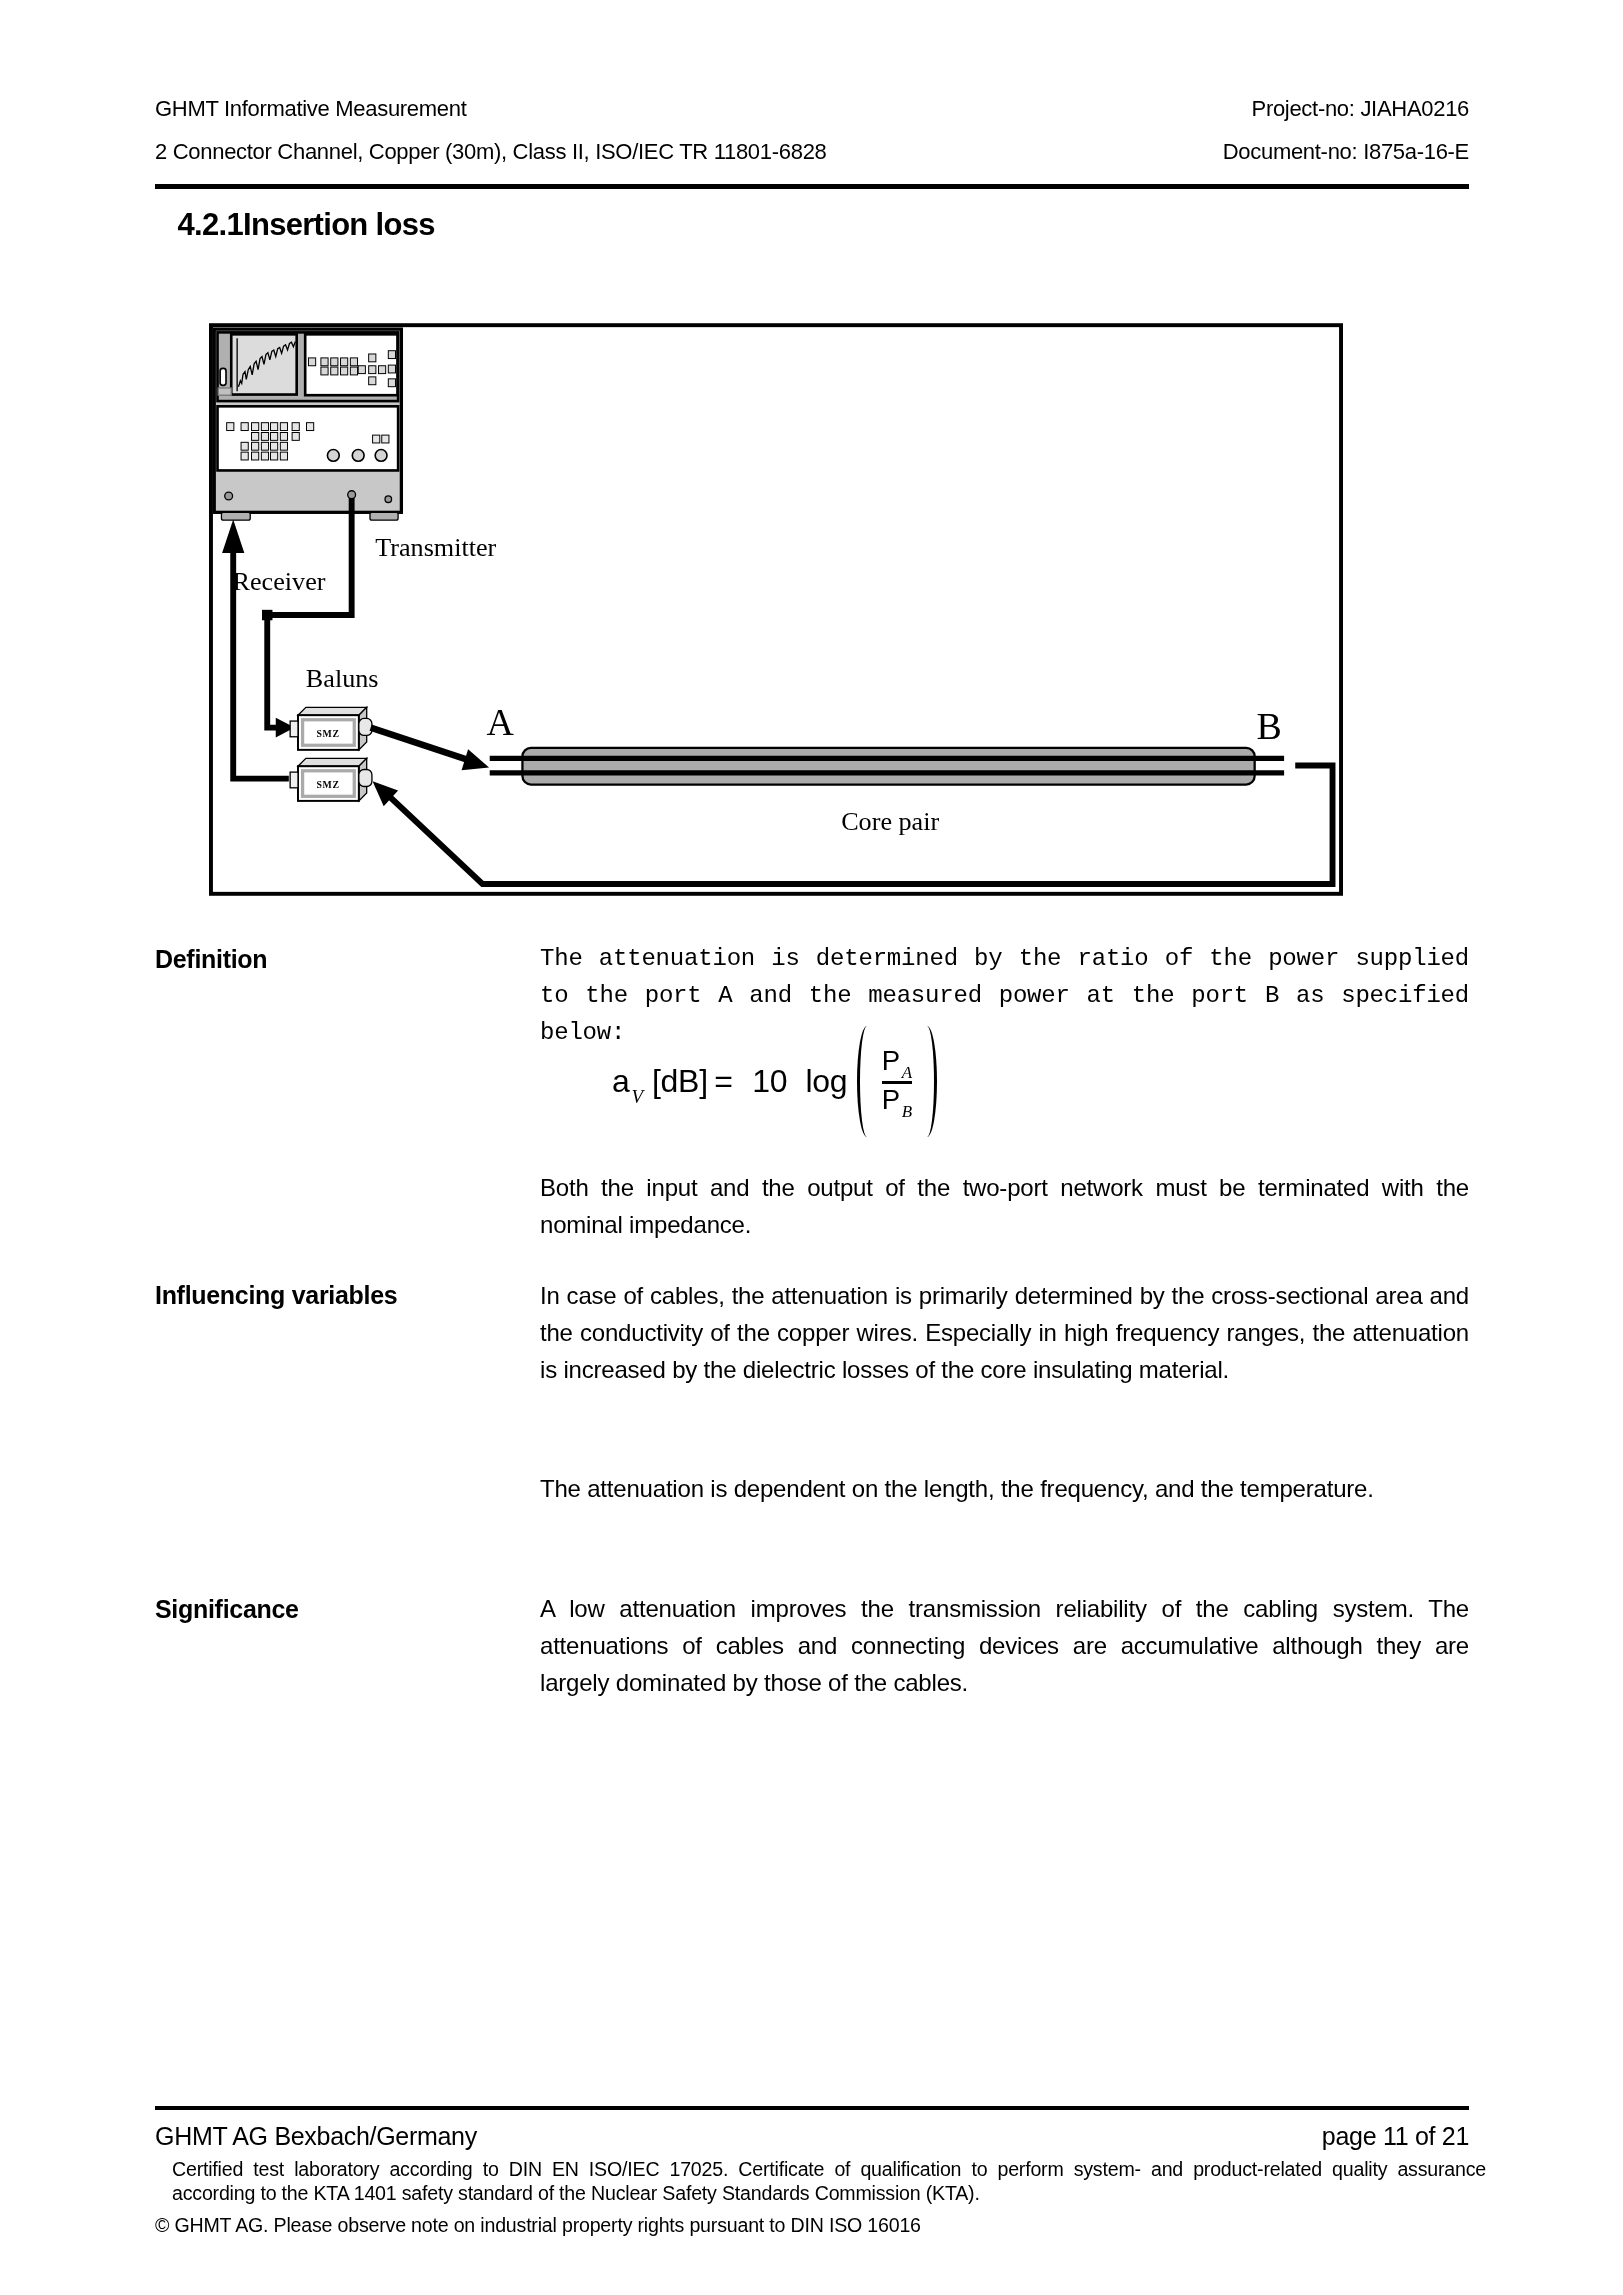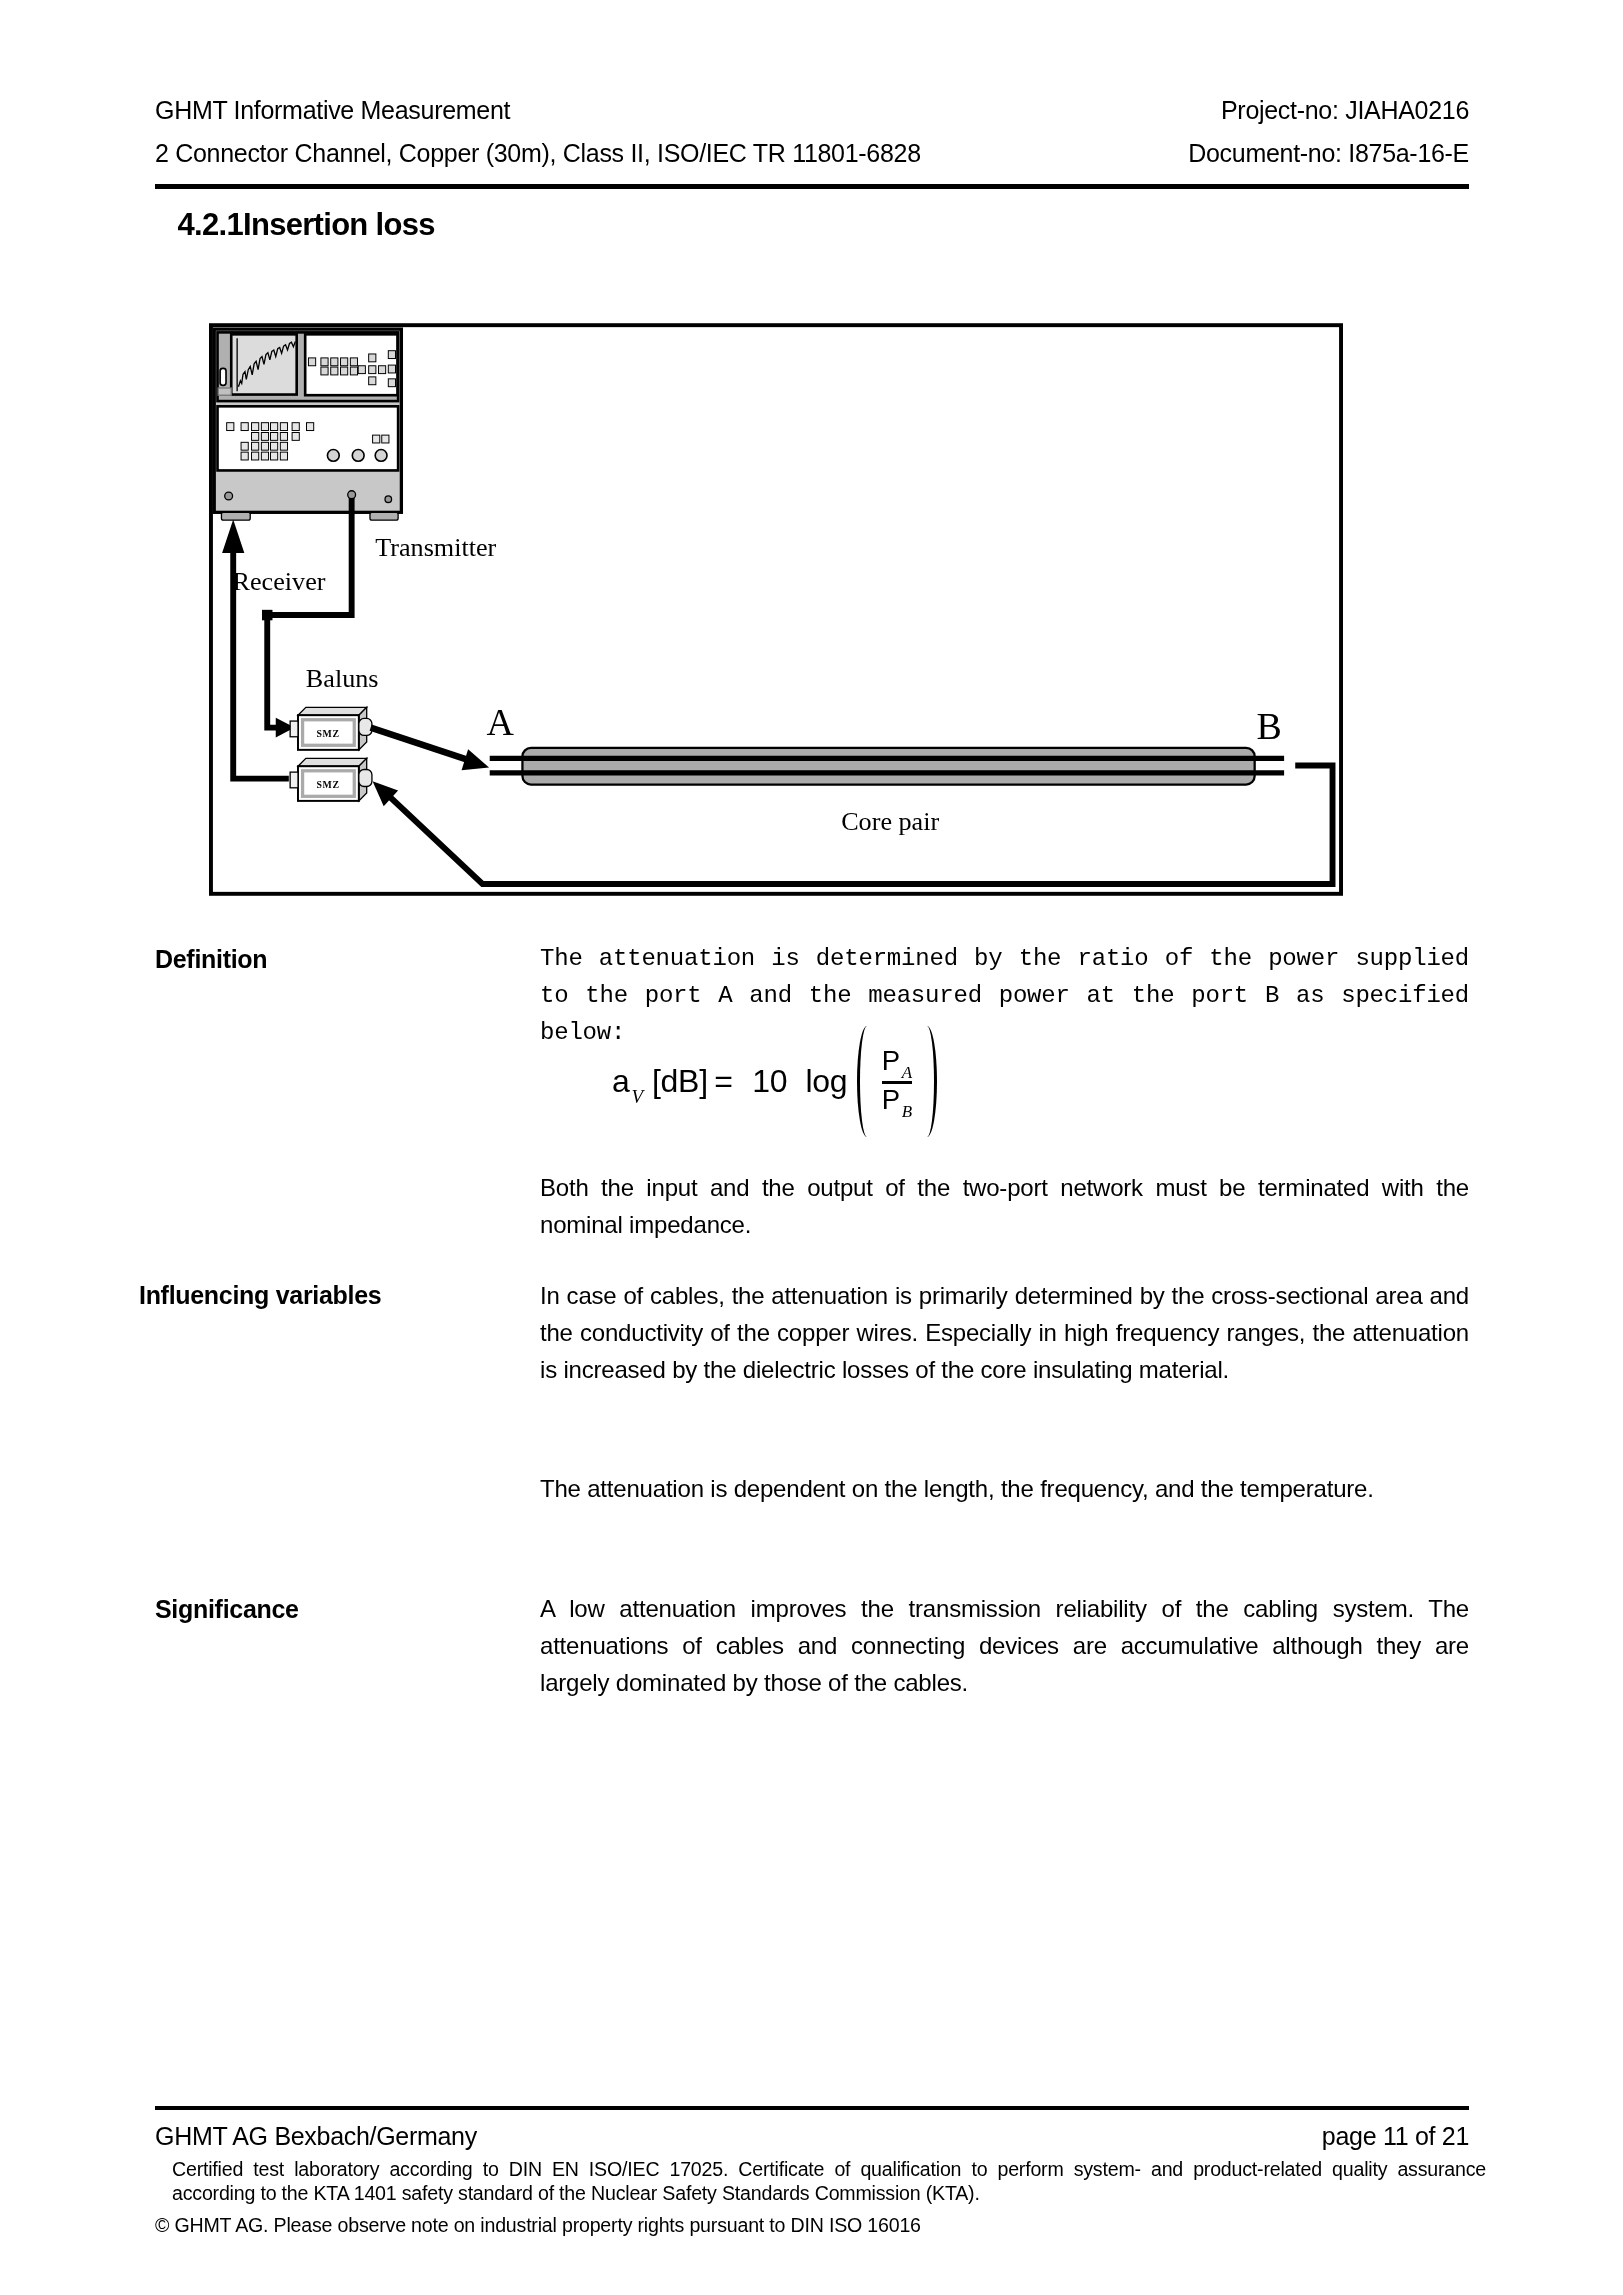--- a/index.html
+++ b/index.html
@@ -1,19 +1,19 @@
 <!DOCTYPE html>
 <html style="font-size:10.5px"><head>
 <meta charset="utf-8">
 <style>
   html,body{margin:0;padding:0;background:#888;}
   .page{position:relative;width:1623px;height:2295px;background:#ffffff;
         font-family:"Liberation Sans",sans-serif;color:#000;overflow:hidden;}
   .abs{position:absolute;}
-  .hdr{font-size:25px;letter-spacing:-0.3px;white-space:nowrap;}
+  .hdr{font-size:22px;letter-spacing:-0.3px;white-space:nowrap;}
   .rule{background:#000;height:4.6px;}
   .heading{font-size:31px;font-weight:bold;letter-spacing:-0.7px;display:flex;text-align:right;}
   .heading .num{width:88px;flex:none;}
   .seclbl{font-size:25px;font-weight:bold;letter-spacing:-0.3px;white-space:nowrap;}
   .bodypar{width:929px;font-size:24px;line-height:37px;text-align:justify;letter-spacing:-0.2px;}
   .ftr{font-size:25px;letter-spacing:-0.3px;white-space:nowrap;}
   .fine{width:1314px;font-size:19.6px;line-height:23.6px;letter-spacing:-0.2px;text-align:justify;}
   .fine2{width:1314px;font-size:19.6px;letter-spacing:-0.2px;white-space:nowrap;}
 
   
@@ -201,21 +201,21 @@
     <div class="frac">
       <span class="fitem"><span>P</span><span class="fsub">A</span></span>
       <div class="fbar"></div>
       <span class="fitem"><span>P</span><span class="fsub">B</span></span>
     </div>
     <div class="paren r"></div>
   </div>
 
   <div class="abs bodypar" style="left:540px;top:1169px;">Both the input and the output of the two-port network must be terminated with the nominal impedance.</div>
 
-  <div class="abs seclbl" style="left:139px;top:1281px;">Influencing variables</div>
+  <div class="abs seclbl" style="left:155px;top:1281px;">Influencing variables</div>
   <div class="abs bodypar" style="left:540px;top:1277px;">In case of cables, the attenuation is primarily determined by the cross-sectional area and the conductivity of the copper wires. Especially in high frequency ranges, the attenuation is increased by the dielectric losses of the core insulating material.</div>
   <div class="abs bodypar" style="left:540px;top:1470px;">The attenuation is dependent on the length, the frequency, and the temperature.</div>
 
   <div class="abs seclbl" style="left:155px;top:1595px;">Significance</div>
   <div class="abs bodypar" style="left:540px;top:1590px;">A low attenuation improves the transmission reliability of the cabling system. The attenuations of cables and connecting devices are accumulative although they are largely dominated by those of the cables.</div>
 
   <div class="abs rule" style="left:155px;top:2106px;width:1314px;height:3.9px;"></div>
   <div class="abs ftr" style="left:155px;top:2122px;">GHMT AG Bexbach/Germany</div>
   <div class="abs ftr" style="right:154px;top:2122px;">page 11 of 21</div>
   <div class="abs fine" style="left:172px;top:2158px;">Certified test laboratory according to DIN EN ISO/IEC 17025. Certificate of qualification to perform system- and product-related quality assurance according to the KTA 1401 safety standard of the Nuclear Safety Standards Commission (KTA).</div>

